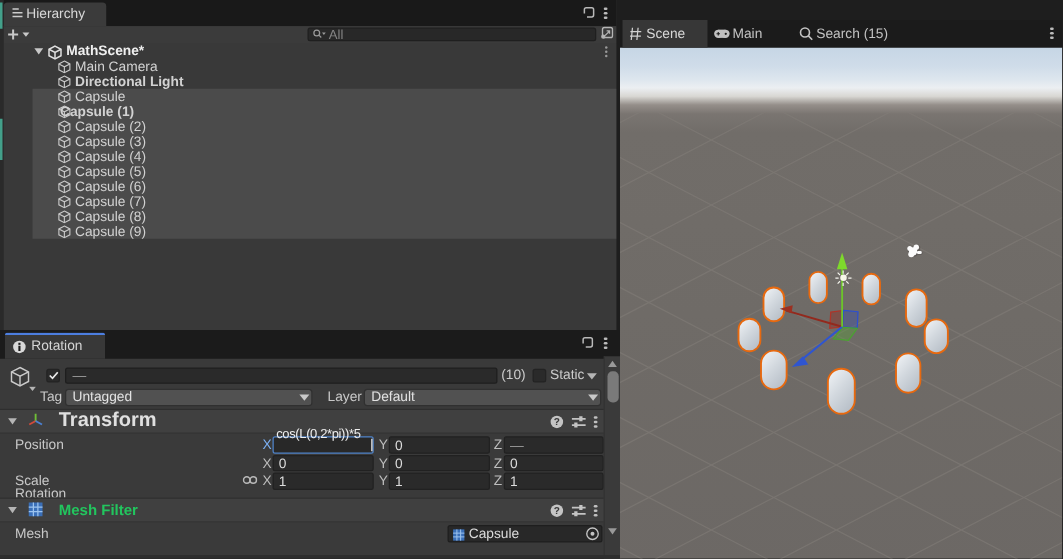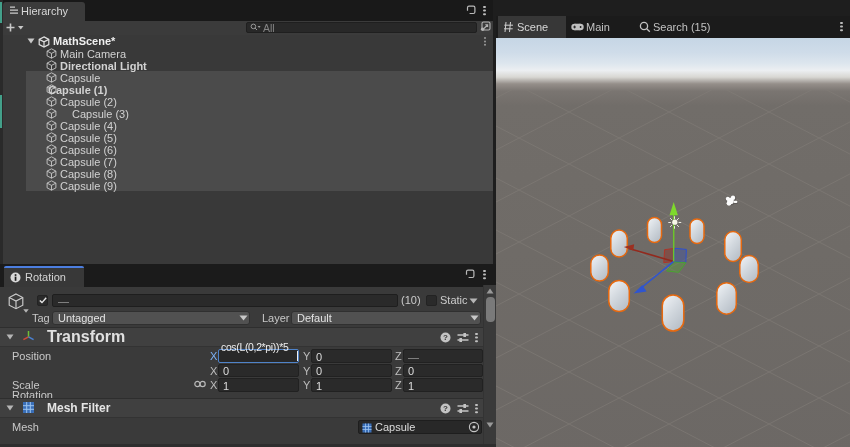--- a/index.html
+++ b/index.html
@@ -82,21 +82,21 @@
         <div class="txt" style="left:48px;top:83.5px;color:#d2d2d2;font-weight:bold;">Capsule (1)</div>
         <svg class="abs" style="left:46px;top:95.5px;" width="11" height="11" viewBox="0 0 12 12">
           <path d="M6 0.9 L10.8 3.4 V8.6 L6 11.1 L1.2 8.6 V3.4 Z" fill="none" stroke="#c8c8c8" stroke-width="1"></path>
           <path d="M1.2 3.4 L6 5.9 L10.8 3.4 M6 5.9 V11.1" fill="none" stroke="#c8c8c8" stroke-width="1"></path>
         </svg>
         <div class="txt" style="left:60px;top:95.5px;color:#d2d2d2;">Capsule (2)</div>
         <svg class="abs" style="left:46px;top:107.5px;" width="11" height="11" viewBox="0 0 12 12">
           <path d="M6 0.9 L10.8 3.4 V8.6 L6 11.1 L1.2 8.6 V3.4 Z" fill="none" stroke="#c8c8c8" stroke-width="1"></path>
           <path d="M1.2 3.4 L6 5.9 L10.8 3.4 M6 5.9 V11.1" fill="none" stroke="#c8c8c8" stroke-width="1"></path>
         </svg>
-        <div class="txt" style="left:60px;top:107.5px;color:#d2d2d2;margin-left:12px;">Capsule (3)</div>
+        <div class="txt" style="left:60px;top:107.5px;color:#d2d2d2;">Capsule (3)</div>
         <svg class="abs" style="left:46px;top:119.5px;" width="11" height="11" viewBox="0 0 12 12">
           <path d="M6 0.9 L10.8 3.4 V8.6 L6 11.1 L1.2 8.6 V3.4 Z" fill="none" stroke="#c8c8c8" stroke-width="1"></path>
           <path d="M1.2 3.4 L6 5.9 L10.8 3.4 M6 5.9 V11.1" fill="none" stroke="#c8c8c8" stroke-width="1"></path>
         </svg>
         <div class="txt" style="left:60px;top:119.5px;color:#d2d2d2;">Capsule (4)</div>
         <svg class="abs" style="left:46px;top:131.5px;" width="11" height="11" viewBox="0 0 12 12">
           <path d="M6 0.9 L10.8 3.4 V8.6 L6 11.1 L1.2 8.6 V3.4 Z" fill="none" stroke="#c8c8c8" stroke-width="1"></path>
           <path d="M1.2 3.4 L6 5.9 L10.8 3.4 M6 5.9 V11.1" fill="none" stroke="#c8c8c8" stroke-width="1"></path>
         </svg>
         <div class="txt" style="left:60px;top:131.5px;color:#d2d2d2;">Capsule (5)</div>
@@ -241,21 +241,21 @@
     <div class="txt" style="left:408px;top:115.5px;color:#dcdcdc;">1</div>
 
     <div class="abs" style="left:0;top:134px;width:483px;height:20px;background:#404040;border-top:1px solid #2e2e2e;border-bottom:1px solid #333;"></div>
     <svg class="abs" style="left:6px;top:141px;" width="8" height="6" viewBox="0 0 8 6">
         <path d="M0.5 0.5 H7.5 L4 5.5 Z" fill="#b5b5b5"></path>
       </svg>
     <svg class="abs" style="left:22px;top:137px;" width="13" height="13" viewBox="0 0 13 13">
       <rect x="1" y="1" width="11" height="11" fill="#3a6fb8"></rect>
       <path d="M1 4.7 H12 M1 8.3 H12 M4.7 1 V12 M8.3 1 V12" stroke="#9cc3ee" stroke-width="1"></path>
     </svg>
-    <div class="txt" style="left:47px;top:137.5px;font-weight:bold;font-size:12px;color:#e5e5e5;">Mesh Filter</div>
+    <div class="txt" style="left:47px;top:137.5px;font-weight:bold;font-size:12px;color:#22c55e;">Mesh Filter</div>
     <svg class="abs" style="left:440px;top:139px;" width="11" height="11" viewBox="0 0 11 11">
       <circle cx="5.5" cy="5.5" r="5" fill="#c4c4c4"></circle>
       <text x="5.5" y="8.3" font-size="8" font-family="Liberation Sans" font-weight="bold" fill="#383838" text-anchor="middle">?</text>
     </svg>
     <svg class="abs" style="left:457px;top:139px;" width="12" height="11" viewBox="0 0 12 11">
       <path d="M0.5 3 H11.5 M0.5 8 H11.5" stroke="#c4c4c4" stroke-width="1.4"></path>
       <rect x="6.4" y="1" width="2.6" height="4" fill="#c4c4c4"></rect>
       <rect x="2.4" y="6" width="2.6" height="4" fill="#c4c4c4"></rect>
     </svg>
     <div class="abs" style="left:475px;top:139.5px;width:2.6px;height:2.6px;background:#c0c0c0;border-radius:50%;box-shadow:0 3.6px 0 #c0c0c0, 0 7.2px 0 #c0c0c0;"></div>

